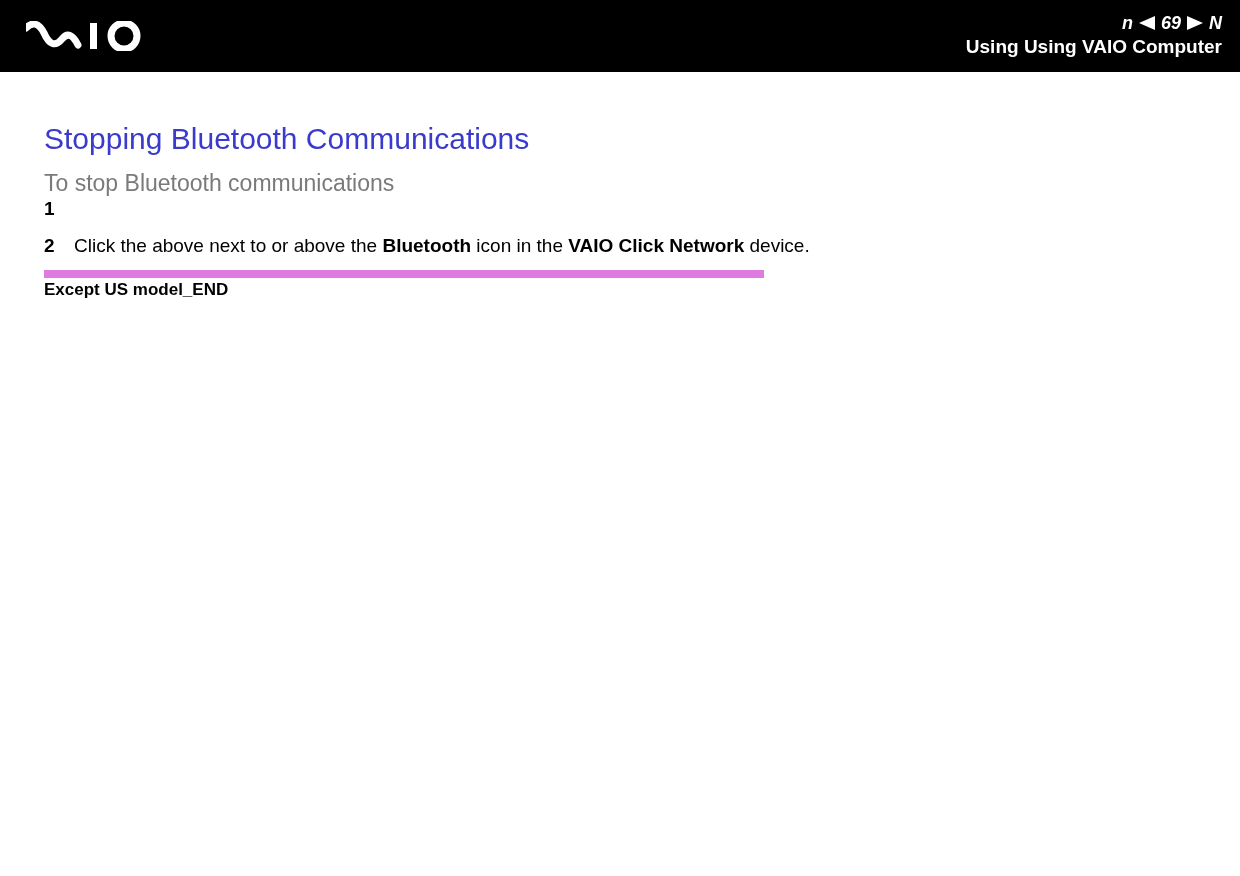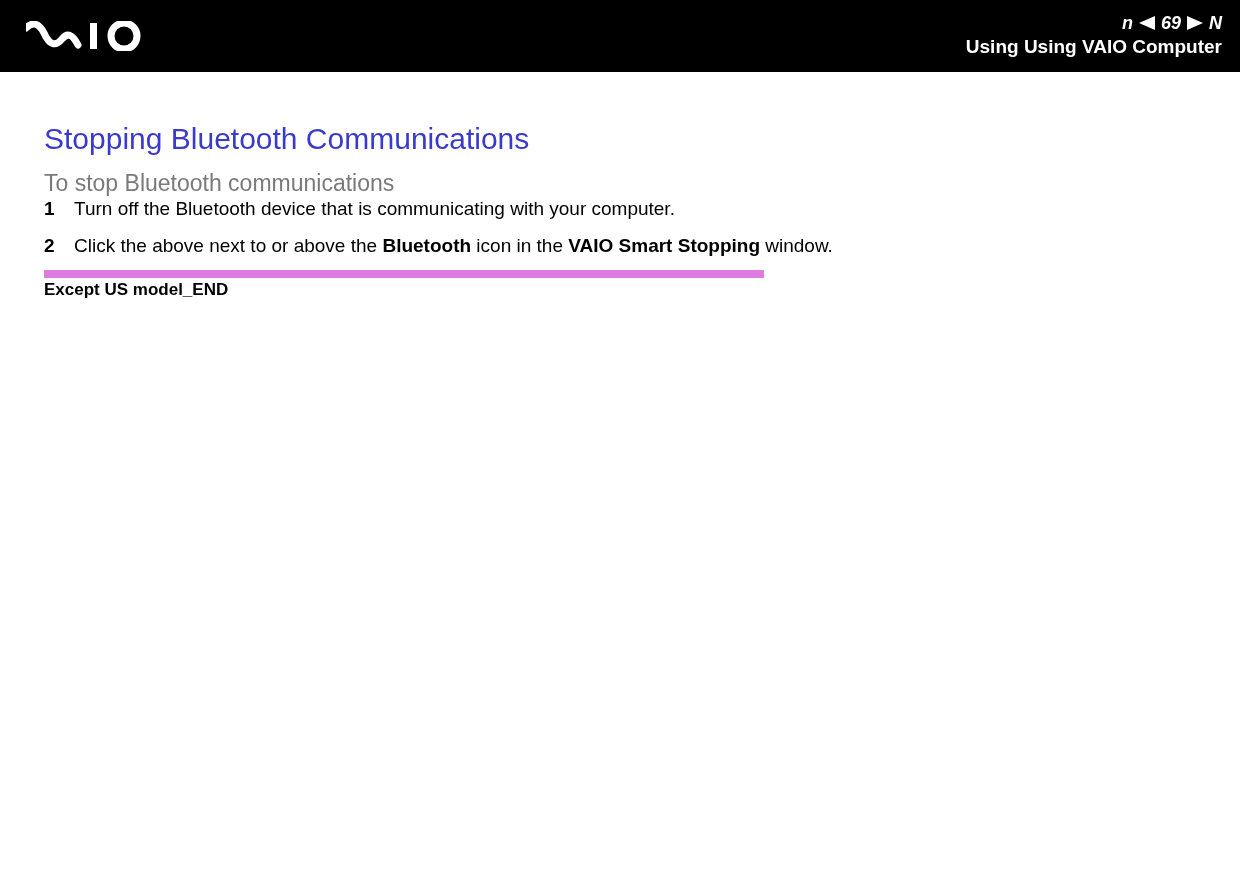--- a/index.html
+++ b/index.html
@@ -128,27 +128,24 @@
   </div>
 </div>
 
 <div class="content">
   <h1 class="title">Stopping Bluetooth Communications</h1>
   <h2 class="subtitle">To stop Bluetooth communications</h2>
 
   <ol class="steps">
     <li>
       <span class="step-num">1</span>
-      <span>
-        <span>Turn off the Bluetooth device that is communicating with your computer.</span>
-      </span>
     </li>
     <li>
       <span class="step-num">2</span>
       <span>
-        <span>Click the above next to or above the </span><span class="b">Bluetooth</span><span> icon in the </span><span class="b">VAIO Smart Stopping</span><span> window.</span>
+        <span>Click the above next to or above the </span><span class="b">Bluetooth</span><span> icon in the </span><span class="b">VAIO Click Network</span><span> device.</span>
       </span>
     </li>
   </ol>
 
   <div class="bar"></div>
   <div class="marker">Except US model_END</div>
 </div>
 
 </body></html>

